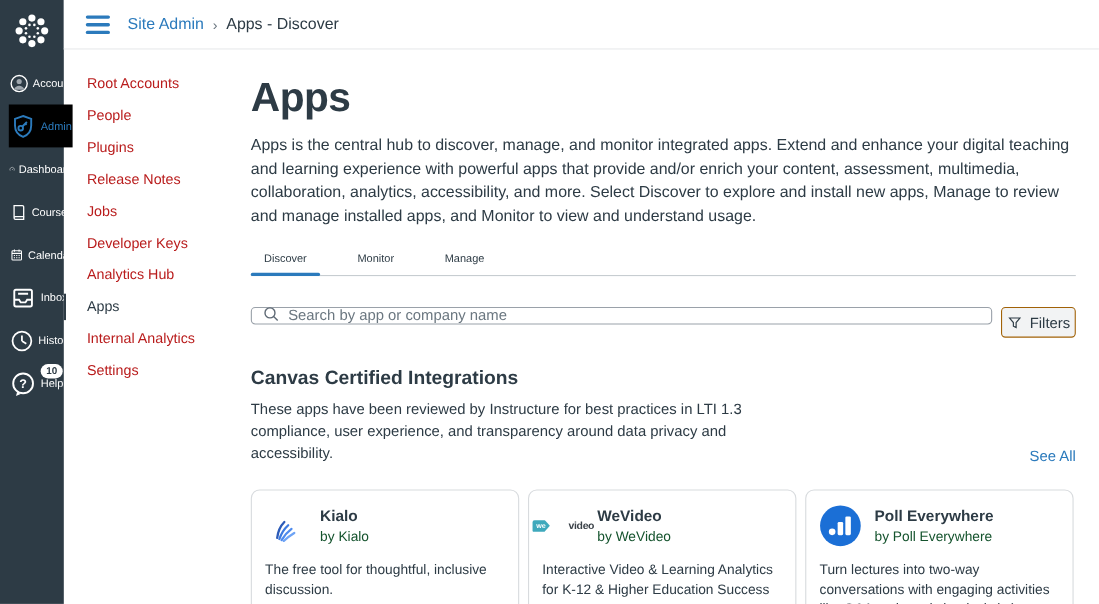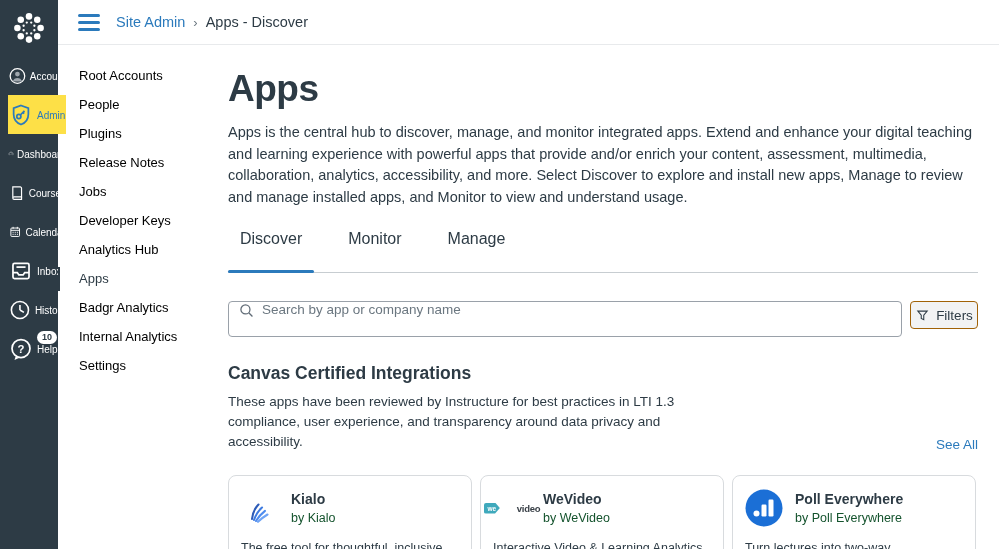--- a/index.html
+++ b/index.html
@@ -6,53 +6,53 @@
   html,body { width:999px; height:549px; overflow:hidden; background:#fff;
     font-family:"Liberation Sans", sans-serif; color:#2D3B45; }
 
   
   .global-nav { position:absolute; left:0; top:0; width:58px; height:549px;
     background:#2D3B45; display:flex; flex-direction:column; align-items:center; }
   .gn-logo { width:58px; height:56px; display:flex; align-items:center; justify-content:center; cursor:pointer; }
   .gn-item { width:58px; padding:7px 0 6px; display:flex; flex-direction:row; align-items:center;
     gap:3px; color:#fff; font-size:10px; cursor:pointer; position:relative;margin-left:16px; }
   .gn-item svg { stroke:currentColor; }
-  .gn-item.active { background:#fde047; color:#2B7ABC; }
+  .gn-item.active { background:#000000; color:#2B7ABC; }
   .gn-badge { position:absolute; top:2px; right:9px; background:#fff; color:#2D3B45;
     font-size:9px; font-weight:bold; border-radius:999px; padding:1px 5px; line-height:11px; }
 
   
   .top-bar { position:absolute; left:58px; top:0; right:0; height:45px;
     border-bottom:1px solid #E8EAEC; display:flex; align-items:center; background:#fff; }
   .hamburger { margin-left:20px; width:22px; cursor:pointer; display:flex; flex-direction:column; gap:4px; }
   .hamburger span { display:block; height:3px; background:#2B7ABC; border-radius:2px; }
   .breadcrumb { margin-left:16px; font-size:14.5px; display:flex; align-items:center; }
   .crumb-link { color:#2B7ABC; cursor:pointer; text-decoration:none; }
   .crumb-sep { color:#6B7780; margin:0 8px; font-size:13px; }
   .crumb-current { color:#2D3B45; }
 
   
   .sub-nav { position:absolute; left:58px; top:64px; width:168px; }
-  .sub-item { font-size:13px; color:#000000; padding:3px 0 3px 21px; margin-bottom:5px;
+  .sub-item { font-size:13px; color:#b91c1c; padding:3px 0 3px 21px; margin-bottom:5px;
     line-height:18px; cursor:pointer; }
   .sub-item.active { color:#2D3B45; border-left:2px solid #2D3B45; padding-left:19px; }
 
   
   .main { position:absolute; left:228px; top:46px; width:750px; }
   h1.page-title { font-size:37px; font-weight:bold; margin-top:22px; letter-spacing:-0.5px; color:#2D3B45; }
   .page-desc { margin-top:12px; font-size:14.5px; line-height:21.5px; color:#2D3B45; }
 
   .tabs { margin-top:15px; display:flex; border-bottom:1px solid #C7CDD1; }
-  .tab { font-size:16px; color:#2D3B45; padding:7px 12px 24px; margin-right:22px; position:relative; cursor:pointer; }
+  .tab { font-size:10px; color:#2D3B45; padding:7px 12px 9px; margin-right:22px; position:relative; cursor:pointer; }
   .tab.active::after { content:""; position:absolute; left:0; right:0; bottom:-1px; height:3px;
     background:#2B7ABC; border-radius:2px; }
 
   .search-row { margin-top:28px; display:flex; gap:8px; }
-  .search-box { flex:1; height:36px; border:1px solid #9AA1A9; border-radius:4px;
-    display:flex; align-items:flex-start; padding:0 9px; gap:7px; background:#fff; }
+  .search-box { flex:1; height:16px; border:1px solid #9AA1A9; border-radius:4px;
+    display:flex; align-items:flex-end; padding:0 9px; gap:7px; background:#fff; }
   .search-box input { border:none; outline:none; flex:1; font-size:13.5px; color:#2D3B45;
     font-family:"Liberation Sans", sans-serif; background:transparent; }
   .search-box input::placeholder { color:#6B7780; }
   .filters-btn { width:68px; height:28px; border:1px solid #a16207; background:#F2F3F4; border-radius:4px;
     display:flex; align-items:center; justify-content:center; gap:6px; font-size:13.5px;
     color:#2D3B45; cursor:pointer; }
 
   .section-title { margin-top:26px; font-size:17.5px; font-weight:bold; color:#2D3B45; }
   .section-row { display:flex; justify-content:space-between; align-items:flex-end; margin-top:8px; }
   .section-desc { font-size:13.5px; line-height:20px; max-width:492px; color:#2D3B45; }
@@ -195,21 +195,20 @@
 
 <nav class="sub-nav">
   <div class="sub-item">Root Accounts</div>
   <div class="sub-item">People</div>
   <div class="sub-item">Plugins</div>
   <div class="sub-item">Release Notes</div>
   <div class="sub-item">Jobs</div>
   <div class="sub-item">Developer Keys</div>
   <div class="sub-item">Analytics Hub</div>
   <div class="sub-item active">Apps</div>
-  <div class="sub-item">Badgr Analytics</div>
   <div class="sub-item">Internal Analytics</div>
   <div class="sub-item">Settings</div>
 </nav>
 
 <main class="main">
   <h1 class="page-title">Apps</h1>
   <p class="page-desc">Apps is the central hub to discover, manage, and monitor integrated apps. Extend and enhance your digital teaching and learning experience with powerful apps that provide and/or enrich your content, assessment, multimedia, collaboration, analytics, accessibility, and more. Select Discover to explore and install new apps, Manage to review and manage installed apps, and Monitor to view and understand usage.</p>
 
   <div class="tabs">
     <div class="tab active">Discover</div>

